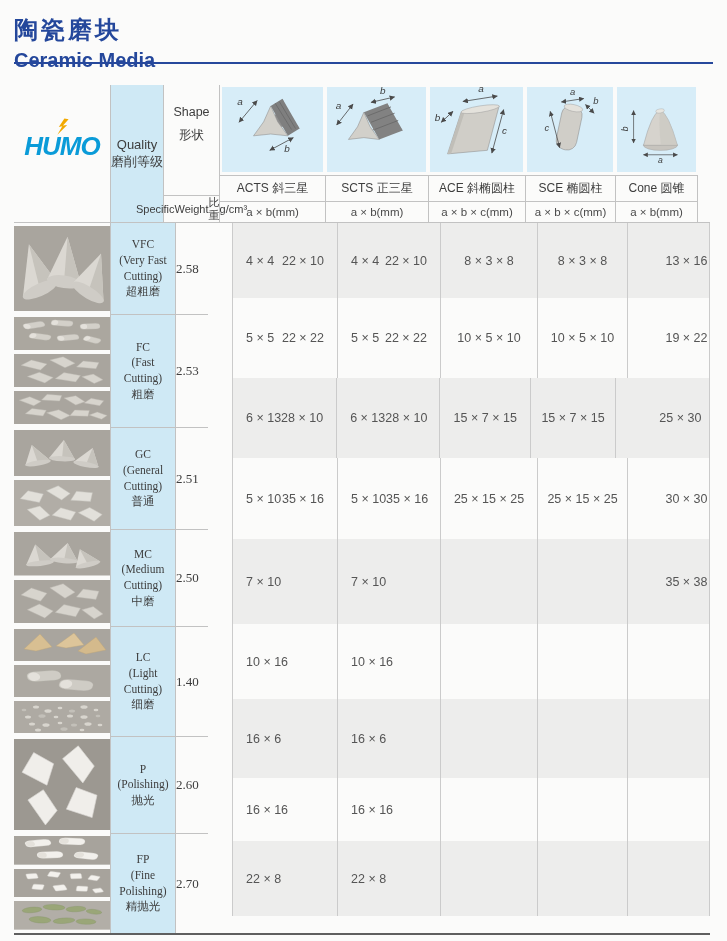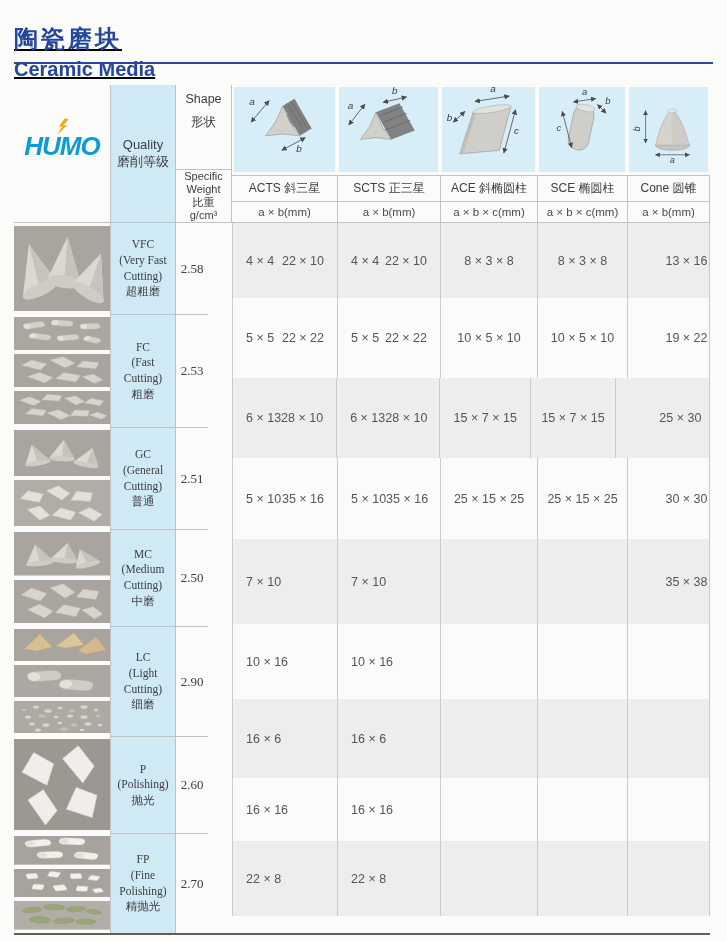--- a/index.html
+++ b/index.html
@@ -1,37 +1,37 @@
 <!DOCTYPE html>
 <html><head>
 <meta charset="utf-8">
 <style>
   * { box-sizing: border-box; margin: 0; padding: 0; }
   html,body { background:#fff; }
   .page { position:relative; width:727px; height:941px; background:#fbfbfa;
           font-family:"Liberation Sans", sans-serif; overflow:hidden; }
-  .titles { position:absolute; left:14px; top:23px;text-decoration:underline; }
+  .titles { position:absolute; left:14px; top:14px; }
   .title-zh { font-size:24px; font-weight:bold; color:#24479b; letter-spacing:3px; }
   .title-en { font-size:20px; font-weight:bold; color:#24479b; margin-top:3px; }
   .rule { position:absolute; left:14px; top:62px; width:699px; height:2px; background:#26489c; }
 
   .catalog { position:absolute; left:14px; top:85px; width:696px; }
   .thead { display:flex; height:137px; }
   .logo-cell { width:96px; position:relative; }
   .logo { position:absolute; left:4px; top:46px; width:88px; text-align:center; }
   .logo-text { font-style:italic; font-weight:bold; font-size:26px; color:#0a9bd8; letter-spacing:-1px; }
   .flame { position:absolute; left:38px; top:-13px; width:14px; height:18px; }
 
-  .q-head { width:66px; background:#cfe9f5; border-left:1px solid #c2c2c2; border-right:1px solid #c2c2c2;
+  .q-head { width:54px; background:#cfe9f5; border-left:1px solid #c2c2c2; border-right:1px solid #c2c2c2;
             display:flex; flex-direction:column; justify-content:center; align-items:center;
             font-size:13px; color:#3d3d3d; gap:1px; }
   .sw-col { width:56px; display:flex; flex-direction:column; border-right:1px solid #c2c2c2; }
   .s-head { height:90px; display:flex; flex-direction:column; justify-content:center; align-items:center;
             font-size:12.5px; color:#3d3d3d; gap:8px; }
-  .w-head { flex:1; border-top:1px solid #c2c2c2; display:flex; flex-direction:column;
+  .w-head { flex:1; border-top:1px solid #c2c2c2; display:flex; flex-direction:row;
             justify-content:center; align-items:center; font-size:11px; color:#3d3d3d; line-height:1.18;margin-top:32px; }
 
   .shape-cols { display:flex; width:478px; }
   .shape-col { display:flex; flex-direction:column; }
   .diagram { height:90px; padding:2px 2px 3px 2px; }
   .diagram-inner { width:100%; height:100%; background:#d7edf8; }
   .diagram-inner svg { width:100%; height:100%; display:block; }
   .col-name { height:26px; border-top:1px solid #c2c2c2; border-left:1px solid #c2c2c2;
               display:flex; align-items:center; justify-content:center; font-size:12px; color:#3d3d3d; }
   .col-dims { height:21px; border-top:1px solid #c2c2c2; border-left:1px solid #c2c2c2;
@@ -41,21 +41,21 @@
 
   .tbody { display:flex; border-top:1px solid #c2c2c2; border-bottom:2px solid #5f5f5f; }
   .left-body { width:218px; }
   .group { display:flex;font-family:Liberation Serif, serif; }
   .photo-col { width:96px; display:flex; flex-direction:column; gap:4px; padding:3px 0; }
   .photo { flex:1; overflow:hidden; }
   .photo svg { width:100%; height:100%; display:block; }
   .g-quality { width:66px; background:#cfe9f5; border-left:1px solid #c2c2c2; border-right:1px solid #c2c2c2;
                display:flex; flex-direction:column; justify-content:center; align-items:center;
                text-align:center; font-size:11.5px; color:#3d3d3d; line-height:1.35; padding:0 1px; }
-  .g-weight { width:32px; display:flex; align-items:center; justify-content:center;
+  .g-weight { width:32px; display:flex; align-items:center; justify-content:flex-start;
               font-size:13px; color:#3d3d3d; }
   .group.bt .g-quality, .group.bt .g-weight { border-top:1px solid #c2c2c2; }
 
   .right-body { width:478px; display:flex; flex-direction:column; }
   .drow { display:flex; }
   .drow.gray { background:#ededec; }
   .dcell { display:flex; align-items:center; border-left:1px solid #cbcbcb;
            font-size:12.5px; color:#555; white-space:nowrap; }
   .dcell.left { padding:0 13px; justify-content:space-between; }
   .dcell.left.single { justify-content:flex-start; }
@@ -471,21 +471,21 @@
                   <circle cx="68" cy="58" r="2.4" fill="#d8d5ce"></circle>
                 </svg>
               </div>
             </div>
             <div class="g-quality">
               <span>LC</span>
               <span>(Light Cutting)</span>
               <span>细磨</span>
             </div>
             <div class="g-weight">
-              <span>2.90</span>
+              <span>1.40</span>
             </div>
           </div>
           <div class="group bt" style="height: 97px;">
             <div class="photo-col">
               <div class="photo">
                 <svg viewBox="0 0 96 64" preserveAspectRatio="none">
                   <rect width="96" height="64" fill="#9c9891"></rect>
                   <polygon points="8.0,22.0 20.8,9.2 40.0,18.8 32.0,33.2" fill="#f0eeea" stroke="#d8d6d2" stroke-width="0.5" transform="rotate(-5 24 22)"></polygon>
                   <polygon points="48.0,18.0 60.8,5.2 80.0,14.8 72.0,29.2" fill="#f0eeea" stroke="#d8d6d2" stroke-width="0.5" transform="rotate(15 64 18)"></polygon>
                   <polygon points="13.0,48.0 25.0,36.0 43.0,45.0 35.5,58.5" fill="#f0eeea" stroke="#d8d6d2" stroke-width="0.5" transform="rotate(20 28 48)"></polygon>

